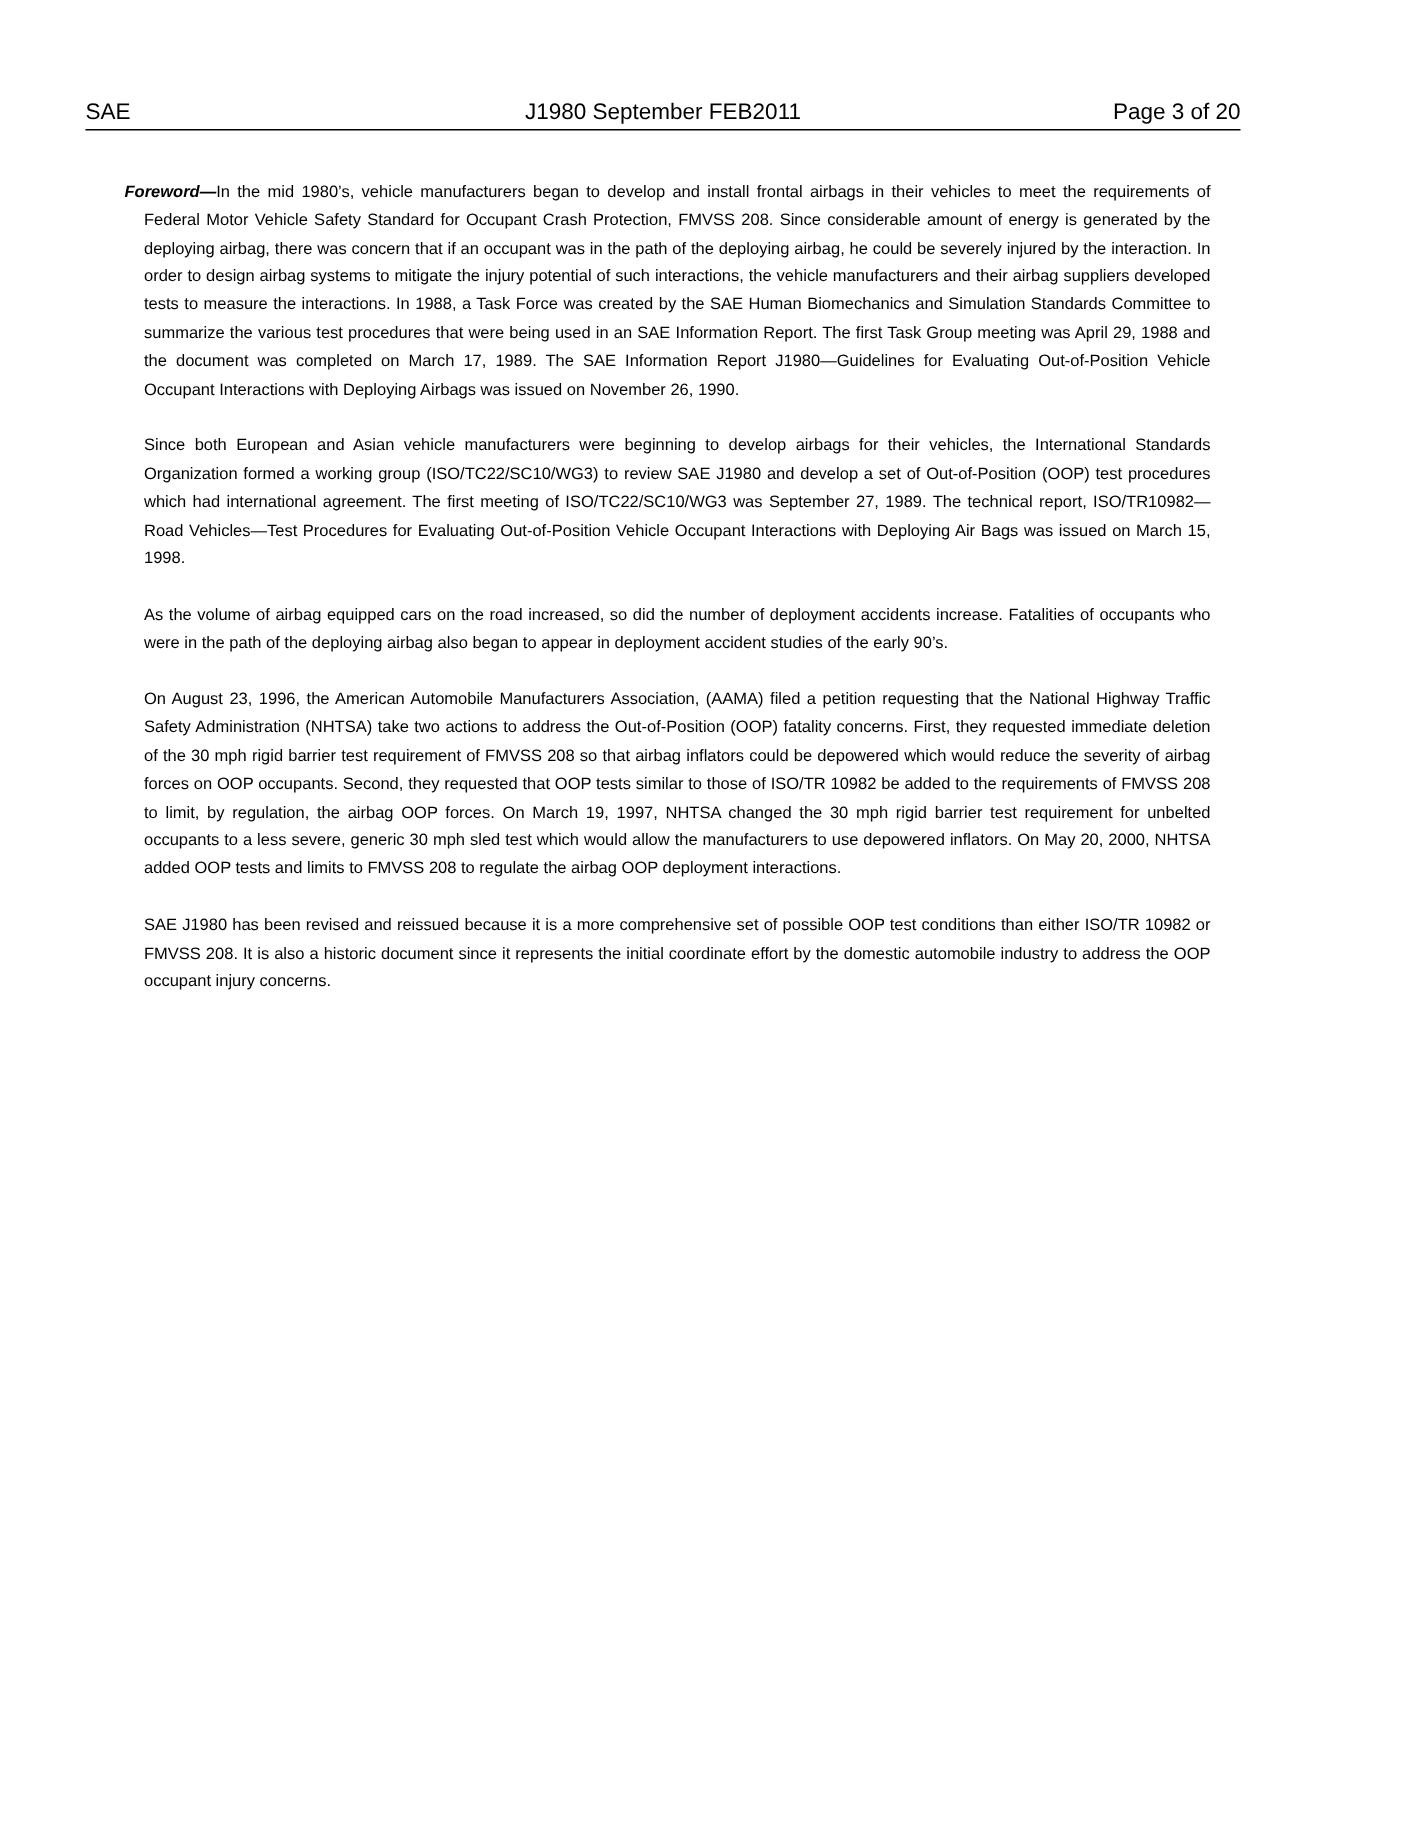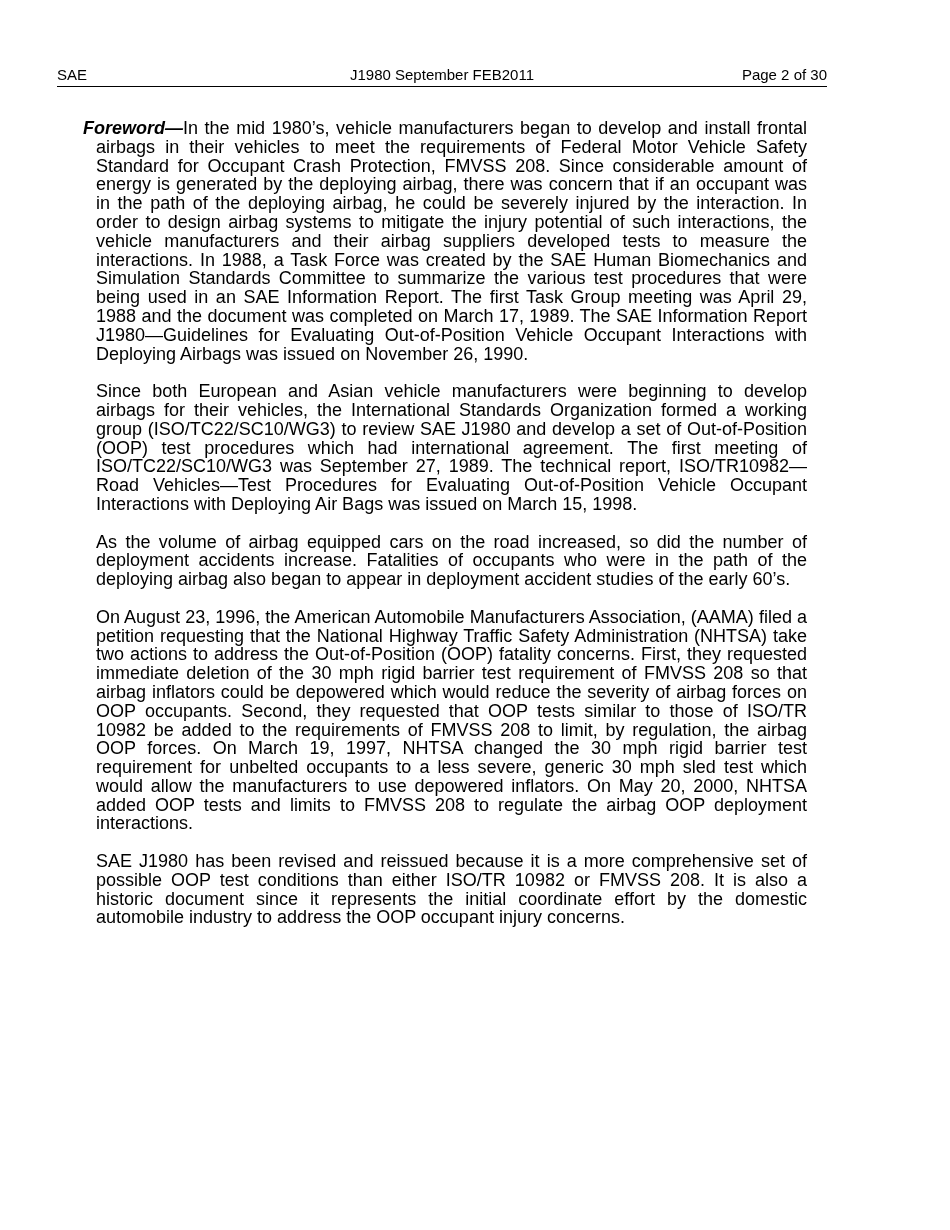--- a/index.html
+++ b/index.html
@@ -29,21 +29,21 @@
     border-bottom: 1.6px solid #000000;
   }
   .doc-header .hleft   { text-align: left; }
   .doc-header .hcenter { text-align: center; }
   .doc-header .hright  { text-align: right; }
   .doc-body {
     position: absolute;
     top: 119px;
     left: 96px;
     right: 75px;
-    font-size: 18px;
+    font-size: 11px;
     line-height: 18.8px;
     text-align: justify;
   }
   .doc-body p {
     margin: 0 0 18.8px 0;
   }
   .doc-body p.first {
     text-indent: -13px;
   }
   .lead-in {
@@ -52,32 +52,32 @@
   }
 </style>
 </head>
 <body>
 
 <div class="page">
 
   <div class="doc-header">
     <span class="hleft">SAE</span>
     <span class="hcenter">J1980 September FEB2011</span>
-    <span class="hright">Page 2 of 30</span>
+    <span class="hright">Page 3 of 20</span>
   </div>
 
   <div class="doc-body">
 
     <p class="first">
       <span class="lead-in">Foreword—</span><span>In the mid 1980’s, vehicle manufacturers began to develop and install frontal airbags in their vehicles to meet the requirements of Federal Motor Vehicle Safety Standard for Occupant Crash Protection, FMVSS 208.  Since considerable amount of energy is generated by the deploying airbag, there was concern that if an occupant was in the path of the deploying airbag, he could be severely injured by the interaction.  In order to design airbag systems to mitigate the injury potential of such interactions, the vehicle manufacturers and their airbag suppliers developed tests to measure the interactions.  In 1988, a Task Force was created by the SAE Human Biomechanics and Simulation Standards Committee to summarize the various test procedures that were being used in an SAE Information Report.  The first Task Group meeting was April 29, 1988 and the document was completed on March 17, 1989.  The SAE Information Report J1980—Guidelines for Evaluating Out-of-Position Vehicle Occupant Interactions with Deploying Airbags was issued on November 26, 1990.</span>
     </p>
 
     <p>Since both European and Asian vehicle manufacturers were beginning to develop airbags for their vehicles, the International Standards Organization formed a working group (ISO/TC22/SC10/WG3) to review SAE J1980 and develop a set of Out-of-Position (OOP) test procedures which had international agreement.  The first meeting of ISO/TC22/SC10/WG3 was September 27, 1989.  The technical report, ISO/TR10982—Road Vehicles—Test Procedures for Evaluating Out-of-Position Vehicle Occupant Interactions with Deploying Air Bags was issued on March 15, 1998.</p>
 
-    <p>As the volume of airbag equipped cars on the road increased, so did the number of deployment accidents increase.  Fatalities of occupants who were in the path of the deploying airbag also began to appear in deployment accident studies of the early 60’s.</p>
+    <p>As the volume of airbag equipped cars on the road increased, so did the number of deployment accidents increase.  Fatalities of occupants who were in the path of the deploying airbag also began to appear in deployment accident studies of the early 90’s.</p>
 
     <p>On August 23, 1996, the American Automobile Manufacturers Association, (AAMA) filed a petition requesting that the National Highway Traffic Safety Administration (NHTSA) take two actions to address the Out-of-Position (OOP) fatality concerns.  First, they requested immediate deletion of the 30 mph rigid barrier test requirement of FMVSS 208 so that airbag inflators could be depowered which would reduce the severity of airbag forces on OOP occupants.   Second, they requested that OOP tests similar to those of ISO/TR 10982 be added to the requirements of FMVSS 208 to limit, by regulation, the airbag OOP forces.  On March 19, 1997, NHTSA changed the 30 mph rigid barrier test requirement for unbelted occupants to a less severe, generic 30 mph sled test which would allow the manufacturers to use depowered inflators.  On May 20, 2000, NHTSA added OOP tests and limits to FMVSS 208 to regulate the airbag OOP deployment interactions.</p>
 
     <p>SAE J1980 has been revised and reissued because it is a more comprehensive set of possible OOP test conditions than either ISO/TR 10982 or FMVSS 208.  It is also a historic document since it represents the initial coordinate effort by the domestic automobile industry to address the OOP occupant injury concerns.</p>
 
   </div>
 
 </div>
 
 </body></html>

